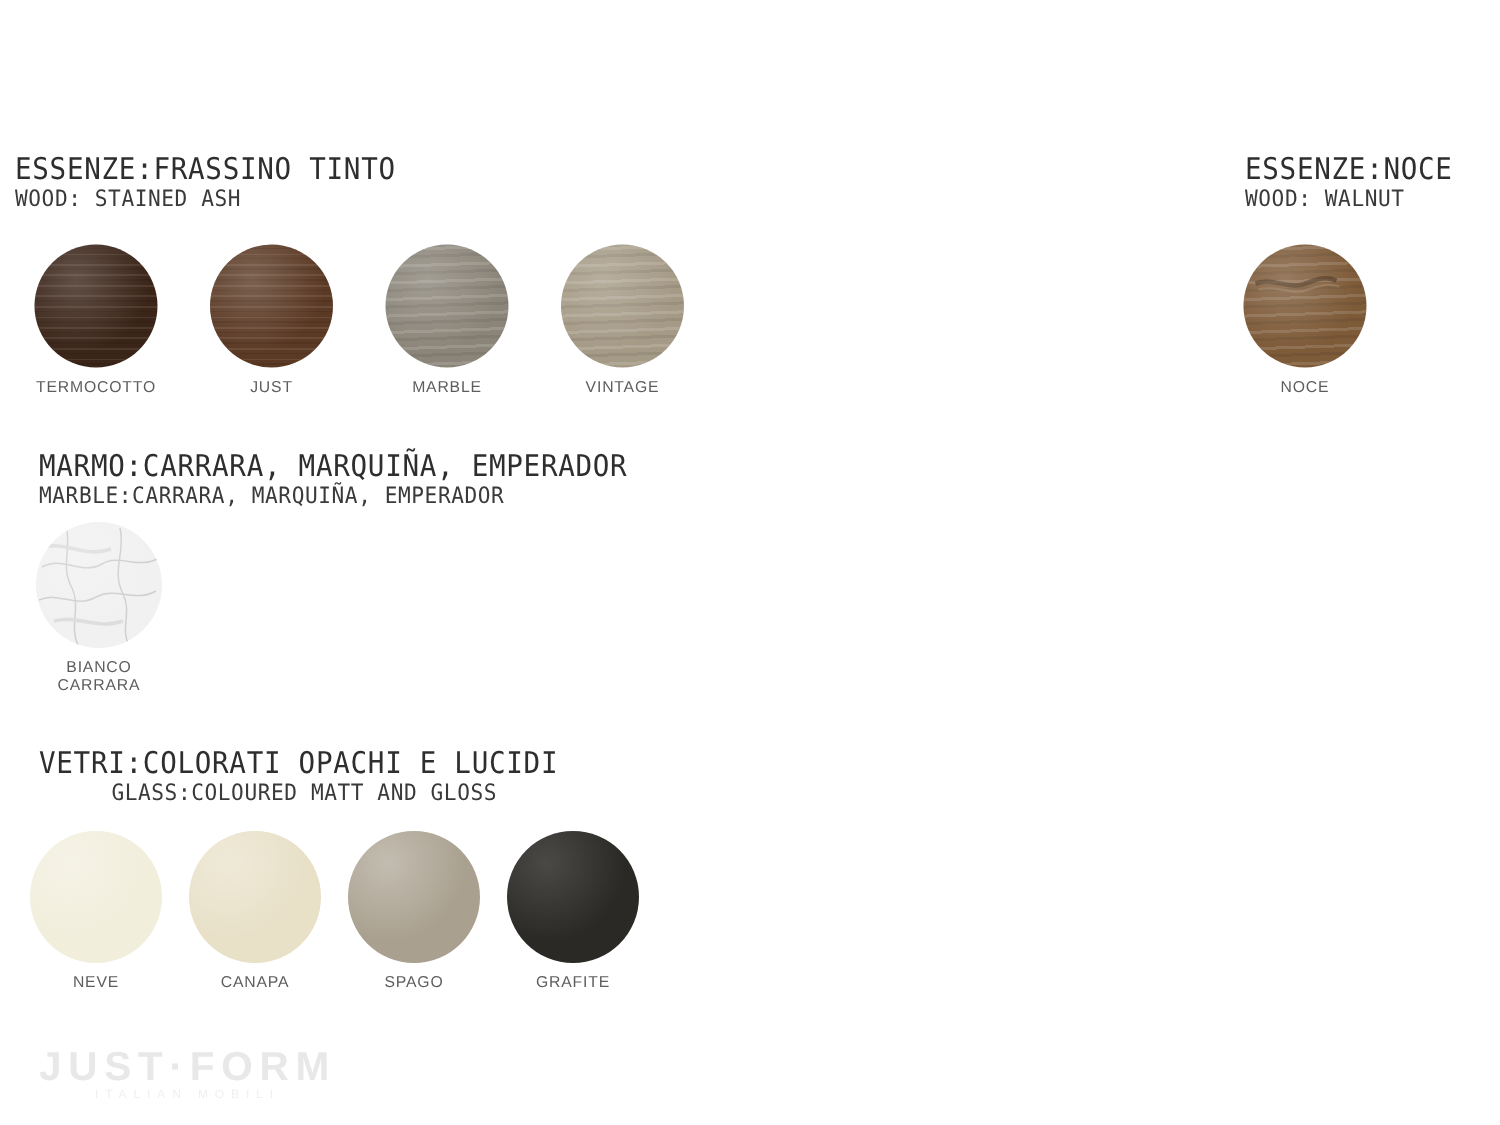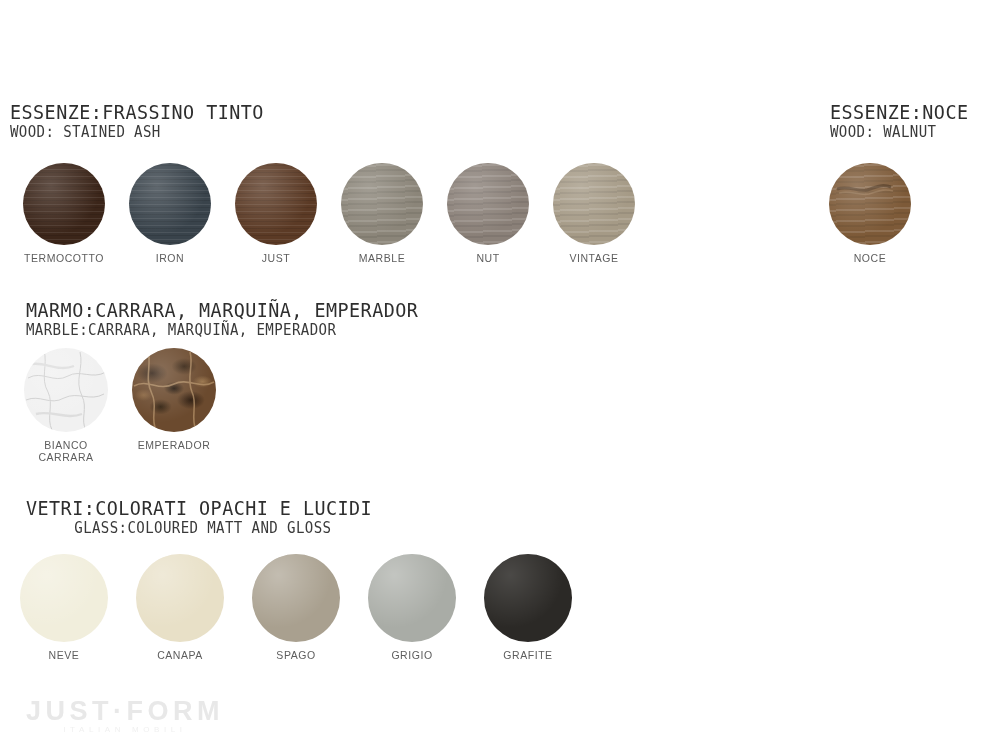--- a/index.html
+++ b/index.html
@@ -149,61 +149,47 @@
 <div class="section" style="left:10px; top:102px;">
   <div class="heading-it">ESSENZE:FRASSINO TINTO</div>
   <div class="heading-en">WOOD: STAINED ASH</div>
 </div>
 
 <div class="section heading-right" style="left:830px; top:102px;">
   <div class="heading-it">ESSENZE:NOCE</div>
   <div class="heading-en">WOOD: WALNUT</div>
 </div>
 
-<div class="swatch-row" style="left:23px; top:163px; gap:24px;">
+<div class="swatch-row" style="left:23px; top:163px; gap:35px;">
 
   <div class="swatch" style="width:82px;">
     <div class="disc" style="width:82px;height:82px;background:#3b2519;">
       <div class="grain-h"></div>
         <div class="sheen"></div>
     </div>
     <div class="swatch-label">TERMOCOTTO</div>
   </div>
 
-  <div class="swatch" style="width:82px;">
-    <div class="disc" style="width:82px;height:82px;background:#39434b;">
-      <div class="grain-h"></div>
-        <div class="sheen"></div>
-    </div>
-    <div class="swatch-label">IRON</div>
-  </div>
 
   <div class="swatch" style="width:82px;">
     <div class="disc" style="width:82px;height:82px;background:#5b3a25;">
       <div class="grain-h"></div>
         <div class="sheen"></div>
     </div>
     <div class="swatch-label">JUST</div>
   </div>
 
   <div class="swatch" style="width:82px;">
     <div class="disc" style="width:82px;height:82px;background:#8b8579;">
       <div class="grain-soft"></div>
         <div class="sheen"></div>
     </div>
     <div class="swatch-label">MARBLE</div>
   </div>
 
-  <div class="swatch" style="width:82px;">
-    <div class="disc" style="width:82px;height:82px;background:#8a8078;">
-      <div class="grain-soft"></div>
-        <div class="sheen"></div>
-    </div>
-    <div class="swatch-label">NUT</div>
-  </div>
 
   <div class="swatch" style="width:82px;">
     <div class="disc" style="width:82px;height:82px;background:#a59a86;">
       <div class="grain-soft"></div>
         <div class="sheen"></div>
     </div>
     <div class="swatch-label">VINTAGE</div>
   </div>
 
 </div>
@@ -243,50 +229,29 @@
           <path d="M12 66 C28 62, 42 72, 58 66"></path>
         </g>
       </svg>
       <div class="sheen"></div>
     </div>
     <div class="swatch-label">BIANCO
 CARRARA</div>
   </div>
 
 
-  <div class="swatch" style="width:84px;">
-    <div class="disc" style="width:84px;height:84px;background:#6b4a2e;">
-      <div style="position:absolute;inset:0;background:
-        radial-gradient(ellipse 22px 14px at 24% 30%, #2e1d10 0%, rgba(46,29,16,0) 70%),
-        radial-gradient(ellipse 18px 12px at 62% 22%, #33200f 0%, rgba(51,32,15,0) 70%),
-        radial-gradient(ellipse 20px 13px at 70% 62%, #2b1a0d 0%, rgba(43,26,13,0) 70%),
-        radial-gradient(ellipse 16px 11px at 34% 70%, #30200f 0%, rgba(48,32,15,0) 70%),
-        radial-gradient(ellipse 14px 9px at 50% 48%, #1f1309 0%, rgba(31,19,9,0) 72%),
-        radial-gradient(ellipse 12px 8px at 14% 56%, #8a6540 0%, rgba(138,101,64,0) 75%),
-        radial-gradient(ellipse 13px 8px at 84% 40%, #9a764d 0%, rgba(154,118,77,0) 75%);"></div>
-      <svg width="84" height="84" viewBox="0 0 84 84" style="position:absolute;inset:0;">
-        <g stroke="#b39067" fill="none" stroke-width="1.6" opacity="0.75">
-          <path d="M2 38 C16 30, 26 44, 42 36 C56 29, 68 42, 82 34"></path>
-          <path d="M16 2 C20 18, 12 30, 20 46 C26 58, 18 70, 24 82"></path>
-          <path d="M58 4 C62 18, 54 30, 60 44 C66 56, 58 70, 64 82"></path>
-        </g>
-      </svg>
-      <div class="sheen"></div>
-    </div>
-    <div class="swatch-label">EMPERADOR</div>
-  </div>
 
 </div>
 
 <div class="section" style="left:26px; top:498px;text-align:center;">
   <div class="heading-it">VETRI:COLORATI OPACHI E LUCIDI</div>
   <div class="heading-en">GLASS:COLOURED MATT AND GLOSS</div>
 </div>
 
-<div class="swatch-row" style="left:20px; top:554px; gap:28px;">
+<div class="swatch-row" style="left:20px; top:554px; gap:18px;">
 
   <div class="swatch" style="width:88px;">
     <div class="disc" style="width:88px;height:88px;background:#f1eedc;">
       <div class="sheen-gloss"></div>
     </div>
     <div class="swatch-label">NEVE</div>
   </div>
 
   <div class="swatch" style="width:88px;justify-content:flex-end;">
     <div class="disc" style="width:88px;height:88px;background:#e8e0c7;">
@@ -295,26 +260,20 @@
     <div class="swatch-label">CANAPA</div>
   </div>
 
   <div class="swatch" style="width:88px;">
     <div class="disc" style="width:88px;height:88px;background:#a9a08f;">
       <div class="sheen-gloss"></div>
     </div>
     <div class="swatch-label">SPAGO</div>
   </div>
 
-  <div class="swatch" style="width:88px;">
-    <div class="disc" style="width:88px;height:88px;background:#a9aca6;">
-      <div class="sheen-gloss"></div>
-    </div>
-    <div class="swatch-label">GRIGIO</div>
-  </div>
 
   <div class="swatch" style="width:88px;justify-content:flex-end;">
     <div class="disc" style="width:88px;height:88px;background:#2b2926;">
       <div class="sheen-gloss" style="opacity:0.5;"></div>
     </div>
     <div class="swatch-label">GRAFITE</div>
   </div>
 
 </div>
 

